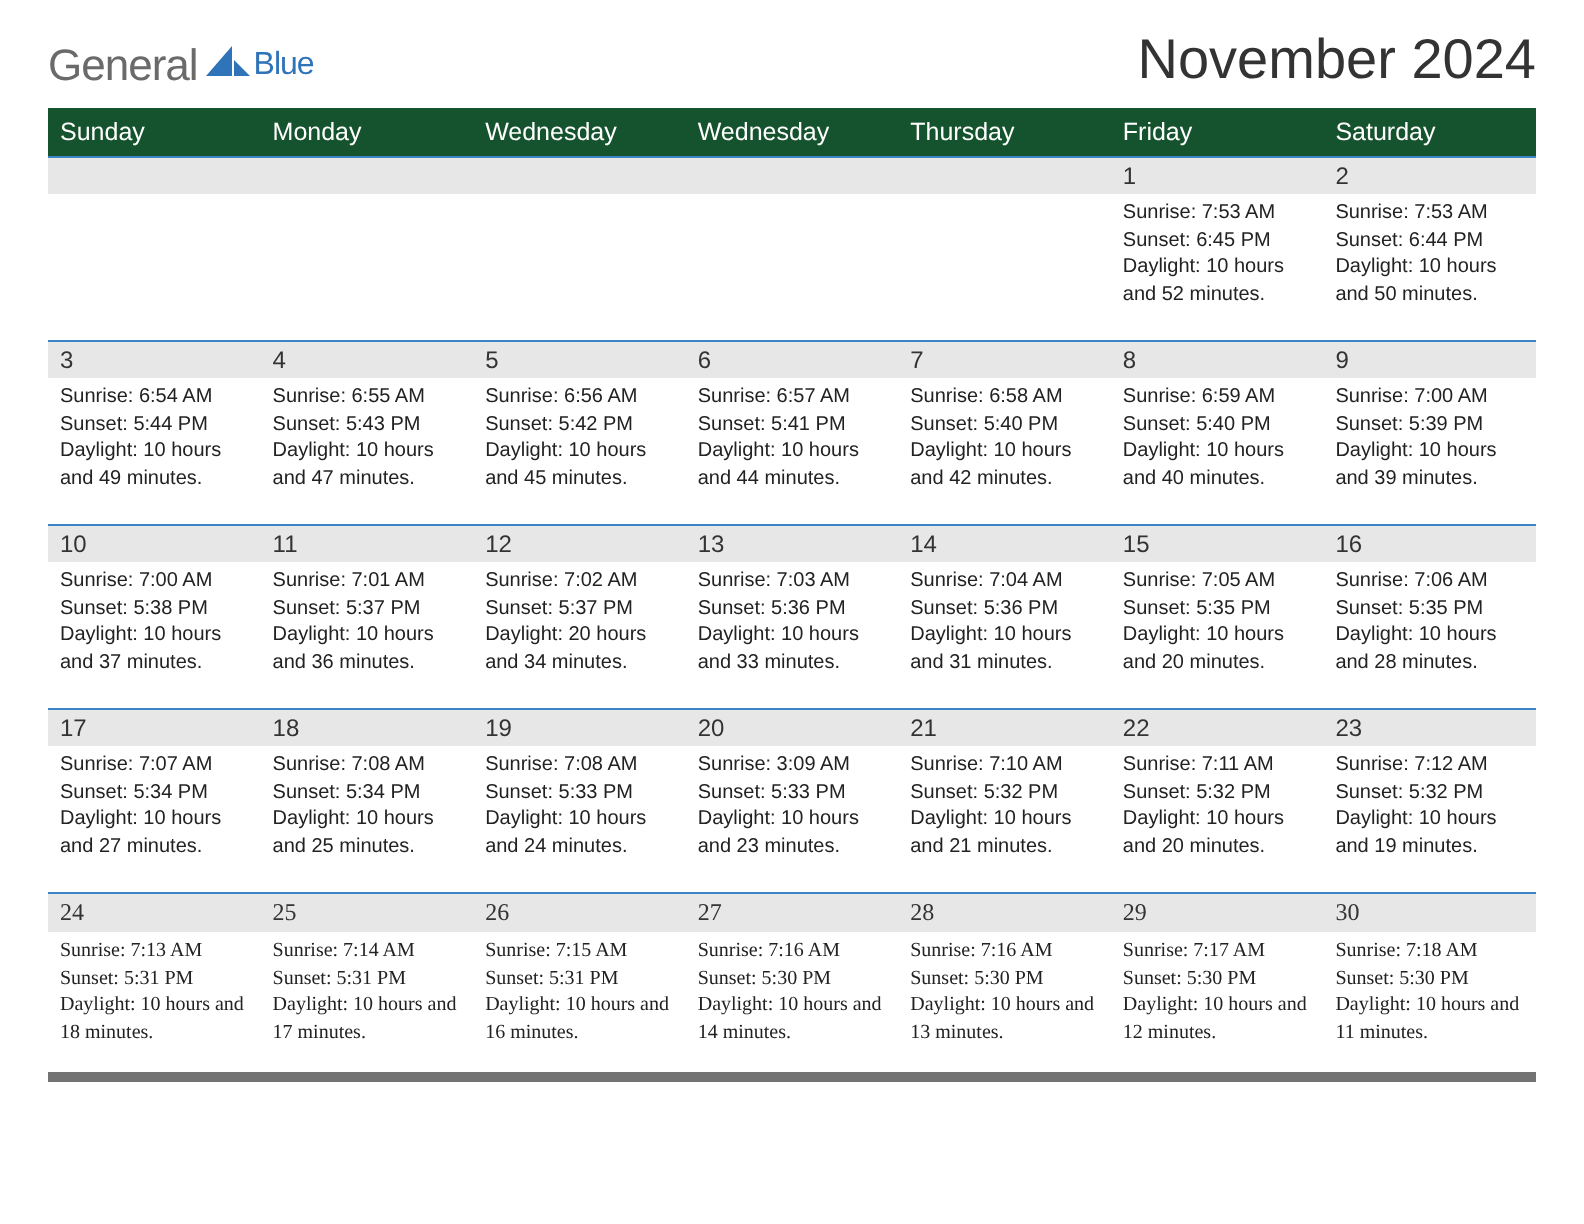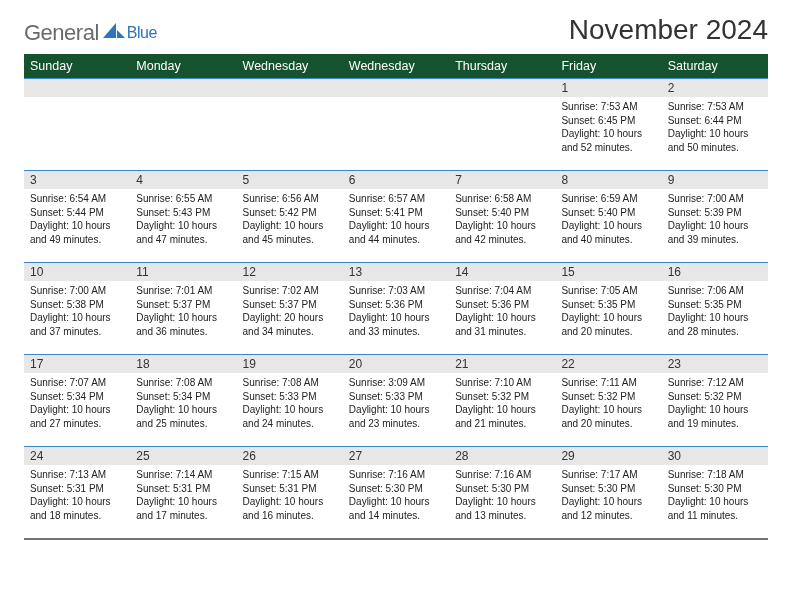--- a/index.html
+++ b/index.html
@@ -84,21 +84,21 @@
     font-size: 12px;
     color: #333;
   }
   .day-content {
     padding: 3px 6px 4px 6px;
     font-size: 10px;
     line-height: 1.35;
     color: #222;
   }
   .day-content div { white-space: normal; }
-  tr.last-row .day-cell { border-bottom: 2px solid #737373; }
+  tr.last-row .day-cell { border-bottom: 5px solid #737373; font-family: Liberation Serif, serif; }
   .empty-bar {
     background: #e7e7e7;
     height: 18px;
   }
 </style>
 </head>
 <body>
 
 <div class="page">
   <div class="header">

